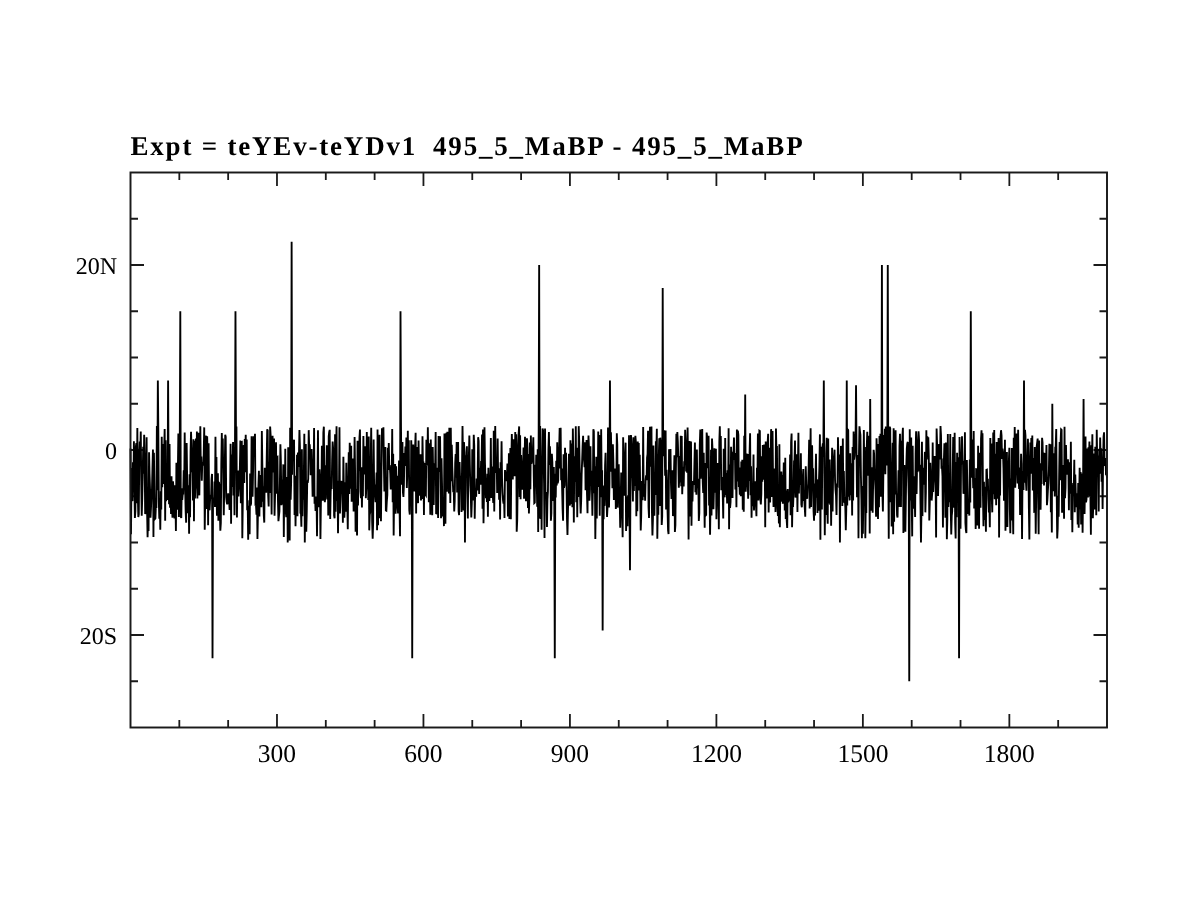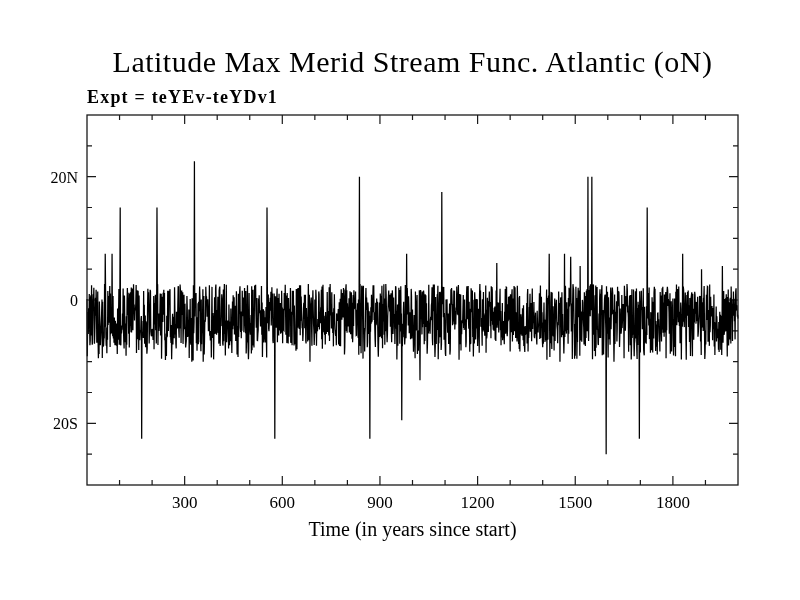--- a/index.html
+++ b/index.html
@@ -24,22 +24,22 @@
     font-size:20px;line-height:24px;text-align:center;white-space:nowrap;
   }
   svg text{font-family:"Liberation Serif",serif;fill:#000;}
   .xticklab{font-size:17px;}
   .yticklab{font-size:16px;}
 </style>
 </head>
 <body>
 
 <div class="stage">
-  <div class="title">Latitude Max Merid Stream Func. Atlantic (oN)</div>
   <div class="sub sub-left">Expt = teYEv-teYDv1</div>
+  <div class="sub sub-center">495_5_MaBP - 495_5_MaBP</div>
 
   <svg id="plot" width="800" height="600">
     <g id="g-ticks">
         <path d="M119.55000000000001 485V480M119.55000000000001 115V120M152.10000000000002 485V480M152.10000000000002 115V120M184.64999999999998 485V476M184.64999999999998 115V124M217.20000000000002 485V480M217.20000000000002 115V120M249.75 485V480M249.75 115V120M282.29999999999995 485V476M282.29999999999995 115V124M314.85 485V480M314.85 115V120M347.40000000000003 485V480M347.40000000000003 115V120M379.95 485V476M379.95 115V124M412.5 485V480M412.5 115V120M445.05 485V480M445.05 115V120M477.59999999999997 485V476M477.59999999999997 115V124M510.15000000000003 485V480M510.15000000000003 115V120M542.7 485V480M542.7 115V120M575.25 485V476M575.25 115V124M607.8000000000001 485V480M607.8000000000001 115V120M640.35 485V480M640.35 115V120M672.9 485V476M672.9 115V124M705.4499999999999 485V480M705.4499999999999 115V120M87 454.16666666666663H92M738 454.16666666666663H733M87 423.33333333333337H96M738 423.33333333333337H729M87 392.5H92M738 392.5H733M87 361.66666666666663H92M738 361.66666666666663H733M87 330.83333333333337H92M738 330.83333333333337H733M87 300H96M738 300H729M87 269.1666666666667H92M738 269.1666666666667H733M87 238.33333333333331H92M738 238.33333333333331H733M87 207.5H92M738 207.5H733M87 176.66666666666666H96M738 176.66666666666666H729M87 145.83333333333334H92M738 145.83333333333334H733" stroke="#1a1a1a" stroke-width="1.2" fill="none"></path>
       </g>
     <g id="g-series">
         <path d="M87.00 299.01L87.33 356.16L87.65 319.49L87.98 312.03L88.30 334.09L88.63 308.25L88.95 324.57L89.28 294.10L89.60 325.31L89.93 345.26L90.25 340.75L90.58 297.70L90.91 295.34L91.23 335.53L91.56 285.36L91.88 329.22L92.21 344.72L92.53 342.70L92.86 303.03L93.18 294.28L93.51 302.14L93.84 287.69L94.16 320.44L94.49 343.83L94.81 332.22L95.14 317.27L95.46 297.86L95.79 315.75L96.11 289.86L96.44 303.20L96.77 342.71L97.09 338.44L97.42 342.64L97.74 291.50L98.07 341.35L98.39 358.14L98.72 344.62L99.04 354.03L99.37 301.49L99.69 316.00L100.02 325.97L100.35 345.21L100.67 338.29L101.00 330.15L101.32 326.07L101.65 311.89L101.97 299.61L102.30 358.07L102.62 301.88L102.95 328.01L103.28 346.02L103.60 345.63L103.93 337.47L104.25 338.60L104.58 284.06L104.90 326.75L105.23 253.75L105.55 286.96L105.88 334.36L106.20 345.81L106.53 334.39L106.86 353.19L107.18 327.52L107.51 339.67L107.83 291.10L108.16 324.90L108.48 295.98L108.81 322.73L109.13 299.95L109.46 299.61L109.78 285.95L110.11 347.10L110.44 293.51L110.76 334.20L111.09 317.44L111.41 333.23L111.74 325.09L112.06 253.75L112.39 314.41L112.71 336.19L113.04 295.96L113.37 338.48L113.69 320.58L114.02 342.66L114.34 317.50L114.67 338.61L114.99 345.11L115.32 320.87L115.64 325.41L115.97 341.04L116.30 345.62L116.62 323.55L116.95 332.64L117.27 354.06L117.60 308.54L117.92 318.83L118.25 339.77L118.57 314.53L118.90 289.04L119.22 344.66L119.55 312.92L119.88 288.45L120.20 207.50L120.53 344.57L120.85 345.29L121.18 325.47L121.50 333.36L121.83 329.31L122.15 329.21L122.48 313.47L122.81 322.96L123.13 288.42L123.46 326.42L123.78 341.21L124.11 348.42L124.43 295.40L124.76 318.91L125.08 339.82L125.41 342.11L125.73 323.43L126.06 355.84L126.39 316.25L126.71 344.88L127.04 301.35L127.36 287.93L127.69 298.68L128.01 313.45L128.34 313.04L128.66 333.63L128.99 292.84L129.31 347.42L129.64 293.89L129.97 332.35L130.29 323.63L130.62 292.26L130.94 325.73L131.27 287.62L131.59 332.38L131.92 302.90L132.24 288.50L132.57 313.92L132.90 330.24L133.22 305.50L133.55 284.15L133.87 312.84L134.20 304.42L134.52 320.43L134.85 308.54L135.17 308.91L135.50 310.45L135.82 302.62L136.15 284.92L136.48 353.11L136.80 332.97L137.13 291.69L137.45 290.46L137.78 339.28L138.10 290.86L138.43 303.74L138.75 350.12L139.08 295.45L139.41 336.95L139.73 340.22L140.06 333.09L140.38 329.94L140.71 332.21L141.03 319.39L141.36 315.97L141.68 438.75L142.01 331.63L142.34 333.25L142.66 334.45L142.99 321.05L143.31 337.95L143.64 291.12L143.96 330.92L144.29 304.73L144.61 343.79L144.94 324.27L145.26 315.47L145.59 347.14L145.92 321.34L146.24 323.39L146.57 339.71L146.89 353.83L147.22 348.61L147.54 309.07L147.87 288.75L148.19 310.96L148.52 292.27L148.84 315.28L149.17 343.56L149.50 326.04L149.82 314.74L150.15 289.83L150.47 291.23L150.80 331.48L151.12 334.60L151.45 336.22L151.77 335.11L152.10 328.92L152.43 331.63L152.75 333.74L153.08 339.92L153.40 329.45L153.73 295.91L154.05 349.13L154.38 302.93L154.70 324.58L155.03 313.45L155.36 294.75L155.68 330.31L156.01 306.09L156.33 343.48L156.66 297.58L156.98 207.50L157.31 288.55L157.63 284.35L157.96 344.97L158.28 318.61L158.61 313.61L158.94 331.02L159.26 325.52L159.59 318.34L159.91 312.31L160.24 293.61L160.56 335.55L160.89 294.80L161.21 294.63L161.54 358.85L161.87 334.09L162.19 301.93L162.52 296.68L162.84 321.99L163.17 292.68L163.49 301.64L163.82 289.83L164.14 314.79L164.47 292.97L164.79 340.18L165.12 333.59L165.45 359.89L165.77 340.19L166.10 337.17L166.42 356.11L166.75 315.68L167.07 337.04L167.40 335.54L167.72 290.77L168.05 312.03L168.38 331.08L168.70 314.73L169.03 290.78L169.35 303.21L169.68 293.55L170.00 289.14L170.33 337.16L170.65 336.39L170.98 343.06L171.30 325.01L171.63 359.35L171.96 342.19L172.28 323.52L172.61 313.88L172.93 344.38L173.26 316.75L173.58 334.97L173.91 333.70L174.23 338.19L174.56 287.32L174.88 309.28L175.21 334.50L175.54 324.23L175.86 343.72L176.19 348.39L176.51 311.81L176.84 322.40L177.16 319.60L177.49 328.56L177.81 305.68L178.14 286.20L178.47 286.91L178.79 330.13L179.12 337.70L179.44 307.83L179.77 328.59L180.09 284.42L180.42 289.98L180.74 309.00L181.07 343.07L181.39 302.69L181.72 290.57L182.05 314.96L182.37 308.85L182.70 292.33L183.02 343.87L183.35 330.95L183.67 317.12L184.00 294.83L184.32 329.13L184.65 304.57L184.98 304.45L185.30 333.22L185.63 347.42L185.95 344.17L186.28 340.92L186.60 322.11L186.93 296.11L187.25 307.74L187.58 336.87L187.91 319.72L188.23 336.34L188.56 331.14L188.88 309.59L189.21 357.98L189.53 323.52L189.86 338.76L190.18 299.11L190.51 341.20L190.83 344.78L191.16 321.73L191.49 318.03L191.81 361.67L192.14 298.18L192.46 325.17L192.79 329.76L193.11 360.41L193.44 285.15L193.76 333.13L194.09 321.46L194.42 161.25L194.74 316.54L195.07 293.47L195.39 299.62L195.72 304.98L196.04 293.10L196.37 343.30L196.69 317.17L197.02 350.79L197.34 327.89L197.67 344.18L198.00 303.22L198.32 344.15L198.65 301.72L198.97 311.23L199.30 303.83L199.62 286.63L199.95 297.67L200.27 341.16L200.60 340.86L200.93 351.15L201.25 299.43L201.58 344.20L201.90 322.64L202.23 333.20L202.55 319.11L202.88 289.24L203.20 361.67L203.53 326.51L203.85 295.99L204.18 354.43L204.51 340.91L204.83 320.34L205.16 321.94L205.48 319.21L205.81 286.76L206.13 297.95L206.46 296.27L206.78 302.07L207.11 316.75L207.44 306.25L207.76 299.33L208.09 313.25L208.41 331.17L208.74 313.65L209.06 318.82L209.39 285.30L209.71 335.85L210.04 331.01L210.36 340.57L210.69 335.42L211.02 331.07L211.34 357.54L211.67 318.05L211.99 286.88L212.32 338.08L212.64 327.92L212.97 312.92L213.29 319.87L213.62 359.37L213.94 334.91L214.27 326.56L214.60 297.16L214.92 316.93L215.25 333.87L215.57 288.30L215.90 284.43L216.22 318.19L216.55 334.80L216.87 331.45L217.20 310.13L217.53 321.15L217.85 296.82L218.18 333.06L218.50 305.23L218.83 343.63L219.15 290.89L219.48 287.96L219.80 286.56L220.13 345.95L220.45 327.68L220.78 323.50L221.11 325.98L221.43 307.09L221.76 294.30L222.08 298.82L222.41 301.34L222.73 343.77L223.06 345.52L223.38 289.49L223.71 341.14L224.04 303.61L224.36 284.10L224.69 333.94L225.01 320.51L225.34 355.55L225.66 328.09L225.99 330.16L226.31 284.82L226.64 342.27L226.97 332.21L227.29 321.41L227.62 320.61L227.94 328.39L228.27 324.45L228.59 348.54L228.92 304.55L229.24 325.33L229.57 345.18L229.89 335.83L230.22 321.59L230.55 341.15L230.87 308.45L231.20 340.71L231.52 335.75L231.85 352.90L232.17 321.04L232.50 301.45L232.82 329.29L233.15 295.22L233.47 305.09L233.80 325.85L234.13 297.16L234.45 334.53L234.78 320.12L235.10 305.68L235.43 313.32L235.75 341.01L236.08 324.34L236.40 291.29L236.73 315.31L237.06 354.43L237.38 326.01L237.71 342.73L238.03 357.06L238.36 293.81L238.68 337.02L239.01 299.26L239.33 313.75L239.66 291.61L239.98 286.31L240.31 327.80L240.64 332.06L240.96 311.49L241.29 338.33L241.61 314.86L241.94 330.78L242.26 290.69L242.59 316.29L242.91 312.28L243.24 313.07L243.57 297.45L243.89 332.17L244.22 324.74L244.54 288.03L244.87 321.29L245.19 294.63L245.52 333.35L245.84 291.03L246.17 353.58L246.50 343.29L246.82 341.41L247.15 305.91L247.47 285.24L247.80 314.37L248.12 348.28L248.45 359.22L248.77 348.35L249.10 293.02L249.42 324.74L249.75 323.02L250.08 330.42L250.40 334.74L250.73 325.41L251.05 314.97L251.38 353.53L251.70 286.33L252.03 350.13L252.35 304.74L252.68 321.93L253.00 289.77L253.33 345.48L253.66 331.32L253.98 347.44L254.31 314.88L254.63 285.55L254.96 288.66L255.28 290.06L255.61 284.84L255.93 310.24L256.26 327.68L256.59 310.17L256.91 298.05L257.24 340.25L257.56 340.42L257.89 334.05L258.21 330.00L258.54 298.56L258.86 313.35L259.19 295.33L259.51 311.37L259.84 309.98L260.17 315.84L260.49 326.37L260.82 310.94L261.14 321.06L261.47 286.03L261.79 334.83L262.12 302.50L262.44 356.94L262.77 329.53L263.10 315.61L263.42 309.38L263.75 342.46L264.07 310.84L264.40 328.98L264.72 317.22L265.05 338.83L265.37 342.35L265.70 324.77L266.02 307.01L266.35 337.21L266.68 357.47L267.00 207.50L267.33 284.22L267.65 323.15L267.98 308.10L268.30 294.63L268.63 328.34L268.95 331.26L269.28 322.99L269.61 301.95L269.93 308.31L270.26 297.68L270.58 310.61L270.91 291.74L271.23 325.37L271.56 313.99L271.88 287.23L272.21 316.43L272.53 293.57L272.86 340.12L273.19 343.06L273.51 328.04L273.84 336.85L274.16 293.45L274.49 303.88L274.81 438.75L275.14 310.94L275.46 296.37L275.79 307.56L276.12 327.64L276.44 304.03L276.77 297.45L277.09 288.45L277.42 342.27L277.74 298.04L278.07 303.41L278.39 321.27L278.72 335.43L279.04 293.73L279.37 313.15L279.70 320.13L280.02 330.48L280.35 302.89L280.67 333.67L281.00 321.82L281.32 332.71L281.65 290.78L281.97 310.68L282.30 307.63L282.63 343.29L282.95 308.74L283.28 315.25L283.60 329.64L283.93 330.19L284.25 293.09L284.58 309.72L284.90 309.50L285.23 284.80L285.56 309.59L285.88 334.85L286.21 295.55L286.53 315.20L286.86 343.12L287.18 293.08L287.51 314.10L287.83 306.70L288.16 343.50L288.48 297.98L288.81 318.25L289.14 336.64L289.46 312.20L289.79 308.92L290.11 312.02L290.44 288.01L290.76 342.72L291.09 342.09L291.41 311.76L291.74 315.60L292.06 345.35L292.39 290.72L292.72 305.40L293.04 314.63L293.37 290.79L293.69 319.68L294.02 345.46L294.34 305.45L294.67 322.20L294.99 344.23L295.32 341.14L295.65 333.23L295.97 350.74L296.30 289.02L296.62 317.11L296.95 349.16L297.27 299.20L297.60 288.58L297.92 327.78L298.25 287.92L298.58 305.79L298.90 288.03L299.23 329.00L299.55 285.17L299.88 305.23L300.20 335.35L300.53 285.17L300.85 320.80L301.18 296.55L301.50 311.03L301.83 319.91L302.16 328.22L302.48 324.60L302.81 341.04L303.13 334.11L303.46 308.61L303.78 302.74L304.11 318.39L304.43 294.64L304.76 328.32L305.09 308.70L305.41 294.73L305.74 340.83L306.06 343.45L306.39 308.08L306.71 320.00L307.04 325.27L307.36 317.25L307.69 341.40L308.01 312.79L308.34 284.06L308.67 305.44L308.99 340.27L309.32 294.76L309.64 301.28L309.97 361.67L310.29 307.22L310.62 303.62L310.94 305.30L311.27 297.46L311.59 329.04L311.92 345.71L312.25 303.47L312.57 304.91L312.90 290.33L313.22 309.89L313.55 323.69L313.87 330.29L314.20 344.98L314.52 335.69L314.85 299.58L315.18 333.60L315.50 321.14L315.83 289.85L316.15 296.85L316.48 345.82L316.80 325.52L317.13 330.13L317.45 331.23L317.78 319.07L318.11 326.96L318.43 319.70L318.76 291.43L319.08 294.06L319.41 329.37L319.73 311.88L320.06 319.15L320.38 323.10L320.71 307.29L321.03 308.60L321.36 289.68L321.69 339.16L322.01 286.40L322.34 348.78L322.66 328.47L322.99 284.82L323.31 308.65L323.64 319.35L323.96 332.21L324.29 325.65L324.62 334.67L324.94 315.84L325.27 344.51L325.59 311.90L325.92 324.92L326.24 334.02L326.57 324.42L326.89 325.55L327.22 292.04L327.54 332.02L327.87 310.98L328.20 319.62L328.52 330.16L328.85 335.35L329.17 287.14L329.50 340.93L329.82 306.27L330.15 283.98L330.47 309.26L330.80 315.38L331.13 306.94L331.45 328.60L331.78 292.34L332.10 319.07L332.43 313.10L332.75 333.10L333.08 312.15L333.40 346.37L333.73 308.14L334.05 319.29L334.38 294.15L334.71 320.24L335.03 328.59L335.36 333.63L335.68 335.81L336.01 330.37L336.33 345.32L336.66 313.42L336.98 316.51L337.31 315.14L337.63 320.85L337.96 316.87L338.29 309.07L338.61 344.37L338.94 331.90L339.26 302.18L339.59 345.93L339.91 340.45L340.24 298.64L340.56 346.15L340.89 306.44L341.22 289.31L341.54 302.60L341.87 319.73L342.19 299.56L342.52 292.92L342.84 303.32L343.17 317.51L343.49 288.05L343.82 316.65L344.15 289.45L344.47 354.45L344.80 346.96L345.12 324.73L345.45 296.14L345.77 288.82L346.10 284.29L346.42 331.37L346.75 290.16L347.07 332.85L347.40 303.28L347.73 312.88L348.05 326.55L348.38 314.30L348.70 311.70L349.03 298.32L349.35 332.57L349.68 309.80L350.00 291.14L350.33 312.57L350.66 334.21L350.98 305.77L351.31 292.23L351.63 298.87L351.96 338.64L352.28 302.64L352.61 342.27L352.93 331.48L353.26 295.01L353.58 326.09L353.91 290.37L354.24 309.23L354.56 307.06L354.89 308.13L355.21 301.54L355.54 291.51L355.86 317.87L356.19 335.40L356.51 335.11L356.84 309.78L357.16 322.83L357.49 303.22L357.82 320.17L358.14 337.74L358.47 299.47L358.79 354.69L359.12 287.14L359.44 176.67L359.77 345.74L360.09 284.07L360.42 345.98L360.75 305.64L361.07 353.23L361.40 308.22L361.72 285.67L362.05 287.14L362.37 301.60L362.70 321.99L363.02 358.63L363.35 285.68L363.68 331.68L364.00 330.46L364.33 327.96L364.65 351.40L364.98 332.60L365.30 327.32L365.63 299.10L365.95 288.03L366.28 309.91L366.60 297.50L366.93 305.98L367.26 347.17L367.58 342.29L367.91 302.46L368.23 308.25L368.56 333.99L368.88 330.06L369.21 311.32L369.53 335.02L369.86 438.75L370.19 315.83L370.51 331.67L370.84 307.14L371.16 323.68L371.49 294.86L371.81 322.19L372.14 320.21L372.46 302.27L372.79 298.51L373.11 285.31L373.44 312.25L373.77 285.14L374.09 320.11L374.42 312.29L374.74 325.23L375.07 339.49L375.39 347.08L375.72 302.86L376.04 325.24L376.37 323.51L376.69 298.44L377.02 312.62L377.35 301.79L377.67 321.70L378.00 346.14L378.32 356.70L378.65 340.14L378.97 330.24L379.30 302.51L379.62 334.85L379.95 336.99L380.28 293.45L380.60 307.73L380.93 335.97L381.25 295.66L381.58 338.22L381.90 285.67L382.23 306.63L382.55 348.36L382.88 304.10L383.20 307.85L383.53 321.38L383.86 284.17L384.18 334.86L384.51 298.57L384.83 344.79L385.16 306.12L385.48 331.30L385.81 284.10L386.13 293.95L386.46 312.20L386.79 332.32L387.11 342.33L387.44 333.86L387.76 316.41L388.09 307.10L388.41 297.30L388.74 290.59L389.06 303.52L389.39 306.96L389.72 311.43L390.04 294.76L390.37 326.82L390.69 311.63L391.02 293.27L391.34 329.58L391.67 342.22L391.99 310.52L392.32 290.39L392.64 297.94L392.97 333.86L393.30 326.40L393.62 297.55L393.95 321.62L394.27 313.90L394.60 323.58L394.92 343.88L395.25 325.24L395.57 286.16L395.90 287.54L396.22 328.82L396.55 310.82L396.88 359.40L397.20 331.13L397.53 304.55L397.85 345.65L398.18 310.29L398.50 324.71L398.83 287.65L399.15 307.33L399.48 290.03L399.81 343.75L400.13 297.73L400.46 331.50L400.78 286.17L401.11 319.52L401.43 313.44L401.76 420.25L402.08 326.82L402.41 346.12L402.74 323.64L403.06 337.25L403.39 310.16L403.71 301.84L404.04 325.37L404.36 333.16L404.69 344.58L405.01 338.15L405.34 284.94L405.66 325.26L405.99 338.32L406.32 321.91L406.64 253.75L406.97 314.50L407.29 288.10L407.62 304.61L407.94 303.47L408.27 325.50L408.59 296.22L408.92 308.06L409.25 333.35L409.57 316.19L409.90 329.38L410.22 312.34L410.55 339.25L410.87 331.07L411.20 288.88L411.52 296.25L411.85 338.41L412.17 325.18L412.50 309.45L412.83 335.08L413.15 333.51L413.48 351.86L413.80 335.23L414.13 315.05L414.45 337.64L414.78 340.44L415.10 358.17L415.43 291.48L415.75 319.36L416.08 310.17L416.41 330.50L416.73 303.43L417.06 295.09L417.38 353.97L417.71 343.85L418.03 330.93L418.36 350.80L418.68 330.17L419.01 339.13L419.34 290.19L419.66 337.63L419.99 380.17L420.31 322.50L420.64 290.08L420.96 295.58L421.29 318.52L421.61 317.07L421.94 334.38L422.26 291.58L422.59 327.27L422.92 304.63L423.24 323.94L423.57 290.51L423.89 294.42L424.22 344.18L424.54 294.99L424.87 340.88L425.19 294.32L425.52 316.67L425.85 295.26L426.17 326.98L426.50 303.21L426.82 327.69L427.15 353.64L427.47 344.00L427.80 320.75L428.12 329.54L428.45 333.51L428.78 284.74L429.10 331.16L429.43 327.41L429.75 322.88L430.08 333.79L430.40 320.14L430.73 316.88L431.05 320.13L431.38 305.10L431.70 302.83L432.03 287.24L432.36 338.21L432.68 345.34L433.01 303.87L433.33 284.59L433.66 311.10L433.98 305.03L434.31 284.41L434.63 340.99L434.96 356.99L435.29 346.07L435.61 296.93L435.94 330.45L436.26 343.87L436.59 317.26L436.91 330.01L437.24 294.19L437.56 301.37L437.89 285.77L438.21 359.13L438.54 335.59L438.87 343.22L439.19 304.58L439.52 292.10L439.84 337.31L440.17 291.79L440.49 295.89L440.82 302.49L441.14 349.98L441.47 344.15L441.80 192.08L442.12 304.22L442.45 290.88L442.77 286.88L443.10 298.60L443.42 317.23L443.75 287.01L444.07 339.72L444.40 313.11L444.72 322.20L445.05 340.79L445.38 353.59L445.70 356.04L446.03 299.46L446.35 314.22L446.68 303.07L447.00 299.33L447.33 322.85L447.65 332.62L447.98 329.73L448.31 313.55L448.63 344.07L448.96 331.57L449.28 316.53L449.61 303.47L449.93 354.61L450.26 350.14L450.58 313.66L450.91 289.18L451.23 304.84L451.56 287.96L451.89 294.54L452.21 305.36L452.54 325.21L452.86 318.44L453.19 304.02L453.51 321.60L453.84 290.45L454.16 324.12L454.49 290.67L454.81 329.54L455.14 317.88L455.47 311.10L455.79 324.40L456.12 307.53L456.44 308.64L456.77 286.55L457.09 294.64L457.42 314.37L457.74 294.33L458.07 315.23L458.40 284.95L458.72 308.23L459.05 359.65L459.37 318.27L459.70 294.02L460.02 344.37L460.35 316.66L460.67 294.41L461.00 350.56L461.32 320.64L461.65 334.24L461.98 322.36L462.30 320.72L462.63 323.25L462.95 308.75L463.28 294.95L463.60 328.10L463.93 307.03L464.25 329.88L464.58 299.60L464.91 325.41L465.23 319.23L465.56 320.66L465.88 347.27L466.21 341.96L466.53 296.59L466.86 286.30L467.18 319.21L467.51 290.11L467.83 312.00L468.16 285.99L468.49 321.14L468.81 328.69L469.14 301.84L469.46 327.85L469.79 351.86L470.11 308.70L470.44 343.64L470.76 343.26L471.09 288.37L471.42 291.26L471.74 292.86L472.07 312.16L472.39 290.44L472.72 336.99L473.04 326.38L473.37 356.46L473.69 334.63L474.02 299.82L474.34 343.62L474.67 292.34L475.00 299.29L475.32 330.61L475.65 339.41L475.97 325.41L476.30 298.92L476.62 303.85L476.95 328.45L477.27 299.20L477.60 346.08L477.93 332.22L478.25 308.74L478.58 332.99L478.90 321.43L479.23 352.81L479.55 294.64L479.88 284.13L480.20 306.60L480.53 290.63L480.85 326.76L481.18 319.51L481.51 317.97L481.83 329.50L482.16 345.68L482.48 299.21L482.81 317.63L483.13 331.57L483.46 292.01L483.78 330.00L484.11 315.37L484.44 324.59L484.76 335.67L485.09 313.55L485.41 331.42L485.74 285.43L486.06 352.83L486.39 309.70L486.71 338.54L487.04 334.64L487.37 297.84L487.69 325.03L488.02 327.58L488.34 331.92L488.67 302.28L488.99 302.51L489.32 291.63L489.64 306.58L489.97 302.09L490.29 326.25L490.62 310.75L490.95 338.23L491.27 286.26L491.60 320.95L491.92 287.09L492.25 290.01L492.57 324.66L492.90 320.52L493.22 329.83L493.55 311.72L493.88 330.80L494.20 307.70L494.53 326.83L494.85 306.44L495.18 339.83L495.50 317.62L495.83 341.10L496.15 290.56L496.48 319.19L496.80 263.00L497.13 327.83L497.46 321.68L497.78 302.34L498.11 306.79L498.43 317.66L498.76 332.56L499.08 302.72L499.41 320.72L499.73 301.62L500.06 288.86L500.38 330.15L500.71 310.90L501.04 345.17L501.36 322.18L501.69 337.46L502.01 327.51L502.34 303.07L502.66 340.30L502.99 331.14L503.31 320.91L503.64 324.91L503.97 336.30L504.29 344.17L504.62 311.82L504.94 319.16L505.27 289.04L505.59 333.68L505.92 322.15L506.24 287.09L506.57 287.31L506.90 332.49L507.22 336.30L507.55 329.37L507.87 304.14L508.20 321.23L508.52 296.67L508.85 319.70L509.17 315.75L509.50 296.33L509.82 304.23L510.15 351.51L510.48 294.35L510.80 311.80L511.13 332.31L511.45 308.90L511.78 294.70L512.10 289.22L512.43 341.59L512.75 314.04L513.08 298.55L513.40 334.91L513.73 313.41L514.06 286.12L514.38 290.11L514.71 331.33L515.03 287.34L515.36 319.69L515.68 337.96L516.01 312.33L516.33 334.65L516.66 314.79L516.99 341.41L517.31 285.72L517.64 301.61L517.96 297.28L518.29 338.51L518.61 343.93L518.94 329.51L519.26 349.05L519.59 296.11L519.91 351.45L520.24 318.58L520.57 334.54L520.89 314.34L521.22 325.83L521.54 316.71L521.87 335.78L522.19 325.03L522.52 308.37L522.84 317.24L523.17 340.28L523.50 305.17L523.82 346.01L524.15 327.04L524.47 347.07L524.80 351.97L525.12 326.09L525.45 334.94L525.77 333.37L526.10 333.10L526.42 330.42L526.75 302.99L527.08 343.56L527.40 294.86L527.73 289.04L528.05 351.55L528.38 332.25L528.70 337.96L529.03 328.61L529.35 307.45L529.68 307.36L530.01 293.69L530.33 331.74L530.66 321.24L530.98 302.89L531.31 317.89L531.63 341.35L531.96 309.95L532.28 288.57L532.61 329.05L532.94 312.46L533.26 317.42L533.59 323.24L533.91 302.13L534.24 336.24L534.56 338.21L534.89 328.21L535.21 318.25L535.54 312.66L535.86 333.82L536.19 332.61L536.52 338.84L536.84 344.49L537.17 310.78L537.49 322.72L537.82 330.54L538.14 332.50L538.47 323.67L538.79 325.24L539.12 310.10L539.44 293.16L539.77 338.94L540.10 310.70L540.42 285.44L540.75 338.05L541.07 321.87L541.40 296.88L541.72 320.36L542.05 312.16L542.37 340.85L542.70 347.21L543.03 322.40L543.35 343.67L543.68 317.66L544.00 302.47L544.33 331.79L544.65 319.48L544.98 341.91L545.30 320.05L545.63 340.48L545.95 321.14L546.28 310.36L546.61 289.59L546.93 359.83L547.26 297.91L547.58 329.35L547.91 339.63L548.23 298.94L548.56 295.53L548.88 304.26L549.21 253.75L549.54 315.43L549.86 356.90L550.19 321.37L550.51 343.26L550.84 302.65L551.16 291.88L551.49 337.92L551.81 349.08L552.14 292.39L552.46 335.65L552.79 326.05L553.12 306.34L553.44 336.46L553.77 317.48L554.09 350.47L554.42 316.93L554.74 298.57L555.07 340.97L555.39 316.57L555.72 317.31L556.05 304.19L556.37 299.77L556.70 320.20L557.02 326.44L557.35 330.51L557.67 343.34L558.00 322.28L558.32 325.24L558.65 291.53L558.97 307.21L559.30 307.25L559.63 303.04L559.95 361.67L560.28 319.91L560.60 297.41L560.93 298.51L561.25 299.46L561.58 337.28L561.90 292.32L562.23 335.08L562.56 314.04L562.88 330.76L563.21 332.83L563.53 337.91L563.86 353.54L564.18 339.72L564.51 253.75L564.83 337.02L565.16 286.03L565.49 286.95L565.81 331.19L566.14 326.53L566.46 333.61L566.79 302.17L567.11 330.07L567.44 319.82L567.76 308.87L568.09 343.68L568.41 298.06L568.74 333.66L569.07 287.73L569.39 306.44L569.72 303.80L570.04 289.33L570.37 295.44L570.69 256.83L571.02 301.36L571.34 331.53L571.67 325.90L572.00 303.41L572.32 358.91L572.65 302.65L572.97 284.17L573.30 287.52L573.62 290.02L573.95 317.35L574.27 332.94L574.60 358.80L574.92 324.04L575.25 355.77L575.58 330.87L575.90 286.75L576.23 322.21L576.55 297.97L576.88 358.78L577.20 335.38L577.53 342.04L577.85 298.21L578.18 287.79L578.50 317.13L578.83 305.62L579.16 290.56L579.48 298.37L579.81 355.68L580.13 266.08L580.46 321.26L580.78 337.58L581.11 340.42L581.43 311.58L581.76 341.77L582.09 322.07L582.41 299.89L582.74 302.64L583.06 316.33L583.39 320.02L583.71 327.13L584.04 344.57L584.36 292.17L584.69 303.01L585.01 321.71L585.34 346.05L585.67 296.01L585.99 338.11L586.32 290.75L586.64 314.57L586.97 289.20L587.29 331.19L587.62 323.73L587.94 176.67L588.27 328.74L588.60 341.01L588.92 314.39L589.25 290.05L589.57 297.94L589.90 285.82L590.22 316.20L590.55 284.34L590.87 307.82L591.20 296.14L591.53 310.29L591.85 176.67L592.18 310.96L592.50 359.22L592.83 286.58L593.15 284.48L593.48 285.52L593.80 334.81L594.13 307.93L594.45 351.02L594.78 314.53L595.11 295.19L595.43 356.20L595.76 285.51L596.08 347.80L596.41 292.61L596.73 308.89L597.06 286.92L597.38 329.21L597.71 329.58L598.04 343.53L598.36 345.04L598.69 328.29L599.01 313.51L599.34 338.03L599.66 297.46L599.99 289.24L600.31 323.44L600.64 338.05L600.96 293.81L601.29 307.64L601.62 290.62L601.94 285.16L602.27 355.29L602.59 318.99L602.92 309.96L603.24 324.26L603.57 354.54L603.89 334.11L604.22 310.17L604.55 298.85L604.87 295.61L605.20 294.61L605.52 317.26L605.85 330.89L606.17 454.17L606.50 286.19L606.82 333.63L607.15 305.09L607.47 291.71L607.80 334.48L608.13 357.59L608.45 297.17L608.78 334.28L609.10 339.12L609.43 317.59L609.75 330.69L610.08 344.69L610.40 302.51L610.73 287.51L611.06 329.33L611.38 310.19L611.71 314.88L612.03 293.46L612.36 287.52L612.68 292.88L613.01 314.08L613.33 309.81L613.66 336.11L613.98 361.67L614.31 340.12L614.64 294.57L614.96 344.08L615.29 318.01L615.61 311.77L615.94 323.22L616.26 313.20L616.59 301.26L616.91 341.57L617.24 328.35L617.56 286.81L617.89 306.24L618.22 290.92L618.54 296.01L618.87 291.48L619.19 304.25L619.52 347.01L619.84 335.92L620.17 308.50L620.49 317.37L620.82 332.94L621.15 333.03L621.47 328.81L621.80 294.93L622.12 327.95L622.45 320.74L622.77 316.76L623.10 304.05L623.42 306.82L623.75 322.30L624.07 358.25L624.40 285.71L624.73 296.01L625.05 305.89L625.38 330.68L625.70 316.81L626.03 295.94L626.35 301.84L626.68 306.35L627.00 284.06L627.33 290.02L627.66 312.41L627.98 310.86L628.31 317.24L628.63 351.69L628.96 305.61L629.28 306.32L629.61 295.57L629.93 316.63L630.26 345.15L630.58 295.04L630.91 317.57L631.24 359.51L631.56 345.85L631.89 289.37L632.21 338.03L632.54 328.95L632.86 331.21L633.19 334.71L633.51 289.40L633.84 340.19L634.17 356.32L634.49 343.77L634.82 340.77L635.14 314.45L635.47 291.29L635.79 307.70L636.12 338.54L636.44 288.50L636.77 348.25L637.10 358.94L637.42 308.08L637.75 344.89L638.07 301.85L638.40 333.51L638.72 304.87L639.05 324.01L639.37 438.75L639.70 291.32L640.02 310.64L640.35 352.46L640.68 309.59L641.00 308.59L641.33 290.88L641.65 309.63L641.98 307.12L642.30 329.24L642.63 314.89L642.95 317.13L643.28 288.23L643.61 348.72L643.93 353.53L644.26 355.32L644.58 306.67L644.91 325.44L645.23 342.61L645.56 338.28L645.88 336.94L646.21 343.74L646.53 306.30L646.86 335.06L647.19 207.50L647.51 294.42L647.84 318.49L648.16 292.93L648.49 312.07L648.81 325.56L649.14 287.40L649.46 338.97L649.79 324.40L650.12 318.66L650.44 352.72L650.77 312.77L651.09 312.86L651.42 338.11L651.74 350.34L652.07 297.25L652.39 321.38L652.72 352.47L653.04 301.80L653.37 330.43L653.70 338.50L654.02 292.45L654.35 286.79L654.67 297.25L655.00 288.78L655.32 330.68L655.65 350.90L655.97 321.12L656.30 346.71L656.63 324.46L656.95 333.30L657.28 354.44L657.60 313.27L657.93 313.12L658.25 325.71L658.58 319.25L658.90 332.98L659.23 341.68L659.55 335.41L659.88 351.56L660.21 292.03L660.53 331.31L660.86 295.60L661.18 331.67L661.51 341.57L661.83 319.47L662.16 288.29L662.48 329.51L662.81 286.65L663.13 332.86L663.46 303.13L663.79 303.13L664.11 336.82L664.44 294.62L664.76 332.49L665.09 329.34L665.41 306.59L665.74 292.01L666.06 358.30L666.39 308.21L666.72 330.32L667.04 290.94L667.37 286.80L667.69 290.23L668.02 306.03L668.34 299.02L668.67 301.94L668.99 312.08L669.32 333.77L669.64 316.99L669.97 293.24L670.30 353.84L670.62 329.55L670.95 330.95L671.27 301.33L671.60 351.38L671.92 316.41L672.25 319.95L672.57 307.55L672.90 298.50L673.23 339.25L673.55 355.57L673.88 319.06L674.20 347.01L674.53 298.60L674.85 322.41L675.18 337.84L675.50 356.23L675.83 291.79L676.15 317.32L676.48 284.62L676.81 325.22L677.13 315.81L677.46 303.38L677.78 288.95L678.11 290.50L678.43 322.26L678.76 286.51L679.08 317.79L679.41 325.96L679.74 311.70L680.06 343.35L680.39 326.03L680.71 302.58L681.04 309.22L681.36 359.40L681.69 316.06L682.01 314.19L682.34 326.73L682.67 253.75L682.99 321.77L683.32 286.50L683.64 290.36L683.97 321.44L684.29 327.11L684.62 304.66L684.94 308.21L685.27 292.44L685.59 307.04L685.92 338.62L686.25 359.72L686.57 319.30L686.90 295.04L687.22 315.81L687.55 292.04L687.87 307.13L688.20 290.41L688.52 326.95L688.85 305.31L689.18 315.08L689.50 341.91L689.83 297.99L690.15 322.13L690.48 355.90L690.80 329.83L691.13 297.62L691.45 295.06L691.78 292.37L692.10 332.46L692.43 356.15L692.76 293.73L693.08 339.12L693.41 308.78L693.73 339.80L694.06 315.94L694.38 322.58L694.71 291.86L695.03 295.02L695.36 313.64L695.69 301.68L696.01 323.63L696.34 301.98L696.66 321.26L696.99 310.98L697.31 311.23L697.64 296.64L697.96 336.80L698.29 332.84L698.61 326.53L698.94 321.57L699.27 313.57L699.59 295.90L699.92 298.83L700.24 296.09L700.57 341.42L700.89 327.73L701.22 354.95L701.54 269.17L701.87 327.31L702.19 325.52L702.52 309.69L702.85 302.14L703.17 331.01L703.50 298.38L703.82 297.68L704.15 285.99L704.47 328.50L704.80 359.01L705.12 352.24L705.45 330.54L705.78 344.49L706.10 316.66L706.43 294.71L706.75 320.08L707.08 294.47L707.40 286.34L707.73 286.67L708.05 341.76L708.38 315.98L708.70 310.04L709.03 317.04L709.36 345.88L709.68 284.49L710.01 332.20L710.33 325.13L710.66 296.74L710.98 314.53L711.31 313.10L711.63 316.40L711.96 306.13L712.29 314.76L712.61 340.13L712.94 308.13L713.26 314.80L713.59 329.15L713.91 294.56L714.24 346.58L714.56 321.95L714.89 354.91L715.22 323.67L715.54 323.72L715.87 324.54L716.19 306.49L716.52 341.52L716.84 316.32L717.17 328.33L717.49 338.19L717.82 331.62L718.14 328.84L718.47 349.67L718.80 322.02L719.12 351.89L719.45 332.17L719.77 311.84L720.10 339.48L720.42 314.71L720.75 349.71L721.07 315.72L721.40 326.40L721.73 355.10L722.05 324.89L722.38 266.08L722.70 320.61L723.03 342.62L723.35 323.97L723.68 291.00L724.00 334.93L724.33 332.89L724.65 305.91L724.98 299.04L725.31 331.60L725.63 298.14L725.96 308.33L726.28 294.31L726.61 331.20L726.93 329.14L727.26 356.53L727.58 296.88L727.91 311.56L728.24 289.48L728.56 345.43L728.89 335.52L729.21 302.30L729.54 328.86L729.86 339.58L730.19 297.83L730.51 299.41L730.84 343.47L731.16 286.54L731.49 309.19L731.82 303.77L732.14 306.84L732.47 340.92L732.79 299.16L733.12 315.82L733.44 291.60L733.77 307.21L734.09 298.87L734.42 321.20L734.75 311.31L735.07 339.37L735.40 306.50L735.72 291.11L736.05 288.25L736.37 310.06L736.70 310.19L737.02 305.30L737.35 316.81L737.67 314.73L738.00 318.59" stroke="#000000" stroke-width="1.25" fill="none" stroke-linejoin="miter"></path>
       </g>
     <g id="g-frame">
         <rect x="87" y="115" width="651" height="370" fill="none" stroke="#1a1a1a" stroke-width="1.3"></rect>
@@ -52,14 +52,13 @@
         <text x="575.25" y="508" text-anchor="middle" class="xticklab">1500</text>
         <text x="672.9" y="508" text-anchor="middle" class="xticklab">1800</text>
       </g>
     <g id="g-ylabels">
         <text x="78" y="182.66666666666666" text-anchor="end" class="yticklab">20N</text>
         <text x="78" y="306" text-anchor="end" class="yticklab">0</text>
         <text x="78" y="429.33333333333337" text-anchor="end" class="yticklab">20S</text>
       </g>
   </svg>
 
-  <div class="xlabel">Time (in years since start)</div>
 </div>
 
 </body></html>

